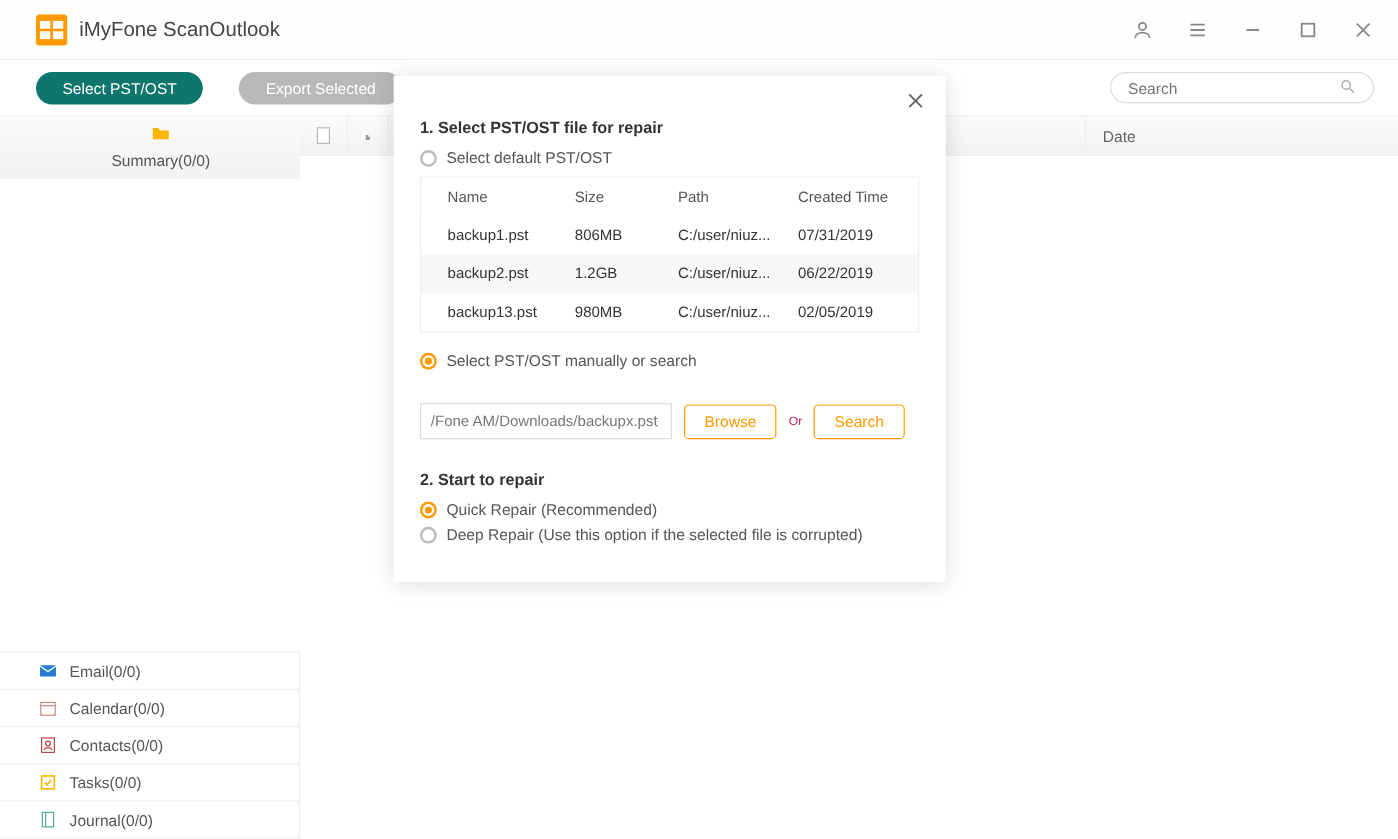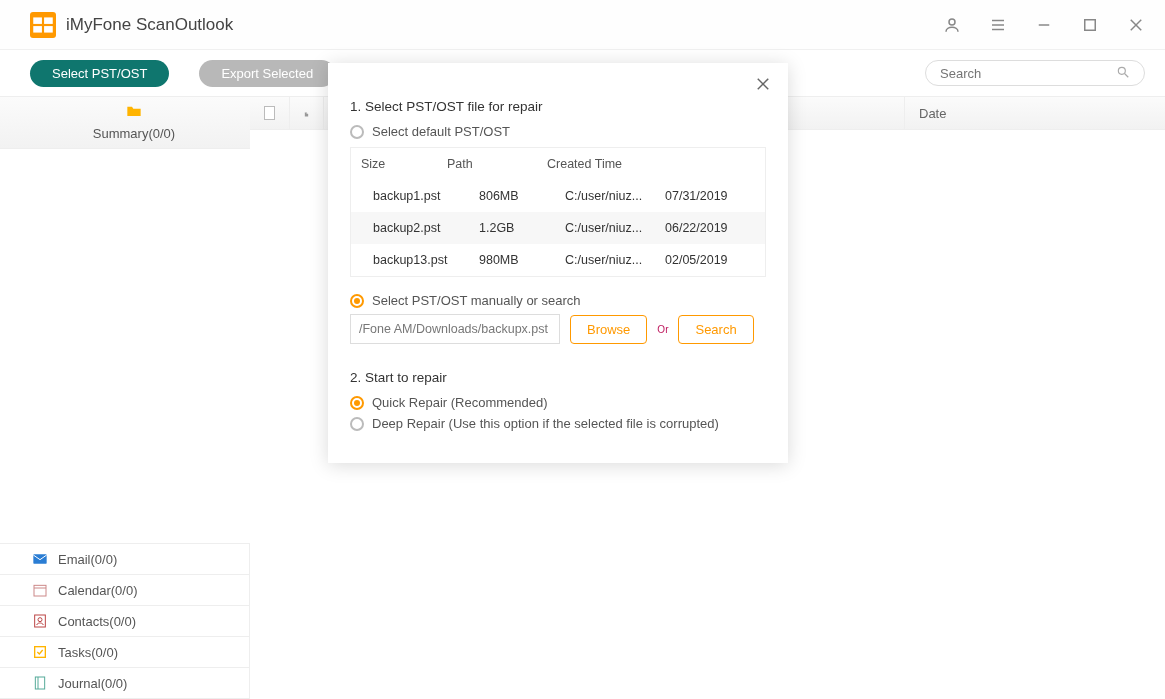--- a/index.html
+++ b/index.html
@@ -147,39 +147,39 @@
   box-shadow: 0 2px 18px rgba(0,0,0,0.15);
   padding: 22px 22px 26px 22px;
 }
 .modal-close {
   position: absolute;
   right: 16px; top: 12px;
   width: 18px; height: 18px;
   cursor: pointer;
   color: #666;
 }
-.sect-head { font-weight: 400; color: #333; margin: 18px 0 10px 0; font-size: 13.5px; }
+.sect-head { font-weight: 700; color: #333; margin: 18px 0 10px 0; font-size: 13.5px; }
 .sect-head:first-of-type { margin-top: 14px; }
 .radio-row { display: flex; align-items: center; gap: 8px; margin: 6px 0; color: #555; font-size: 13px; cursor: pointer; }
 .radio-outer { width: 14px; height: 14px; border-radius: 50%; border: 2px solid #bbb; display: inline-flex; align-items: center; justify-content: center; }
 .radio-outer.sel { border-color: #ff9900; }
 .radio-dot { width: 6px; height: 6px; border-radius: 50%; background: #ff9900; }
 
 .file-table { border: 1px solid #eee; margin-top: 8px; font-size: 12.5px; }
 .ft-row { display: flex; }
 .ft-head { background: #fff; color: #555; }
 .ft-row.data:nth-child(odd) { background: #f7f7f7; }
 .ft-cell { padding: 9px 10px; }
 .ft-cell.nm { width: 118px; padding-left: 22px; }
 .ft-cell.sz { width: 86px; }
 .ft-cell.pt { width: 100px; }
 .ft-cell.ct { width: 110px; }
 .ft-head .ft-cell { color: #555; font-weight: 400; }
 
-.path-row { display: flex; align-items: center; gap: 10px; margin-top: 6px; }
+.path-row { display: flex; align-items: center; gap: 10px; margin-top: 28px; }
 .path-input { border: 1px solid #ddd; padding: 7px 8px; width: 210px; font-size: 12.5px; color: #777; overflow: hidden; white-space: nowrap; }
 .btn-outline-o {
   border: 1px solid #ff9900;
   color: #ff9900;
   background: #fff;
   border-radius: 4px;
   padding: 6px 16px;
   font-size: 13px;
   cursor: pointer;
 }
@@ -388,20 +388,21 @@
 
   <div class="sect-head">1. Select PST/OST file for repair</div>
 
   <div class="radio-row">
     <span class="radio-outer"></span>
     <span>Select default PST/OST</span>
   </div>
 
   <div class="file-table">
     <div class="ft-row ft-head">
+      <div class="ft-cell nm">Name</div>
       <div class="ft-cell sz">Size</div>
       <div class="ft-cell pt">Path</div>
       <div class="ft-cell ct">Created Time</div>
     </div>
     <div class="ft-row data">
       <div class="ft-cell nm">backup1.pst</div>
       <div class="ft-cell sz">806MB</div>
       <div class="ft-cell pt">C:/user/niuz...</div>
       <div class="ft-cell ct">07/31/2019</div>
     </div>

